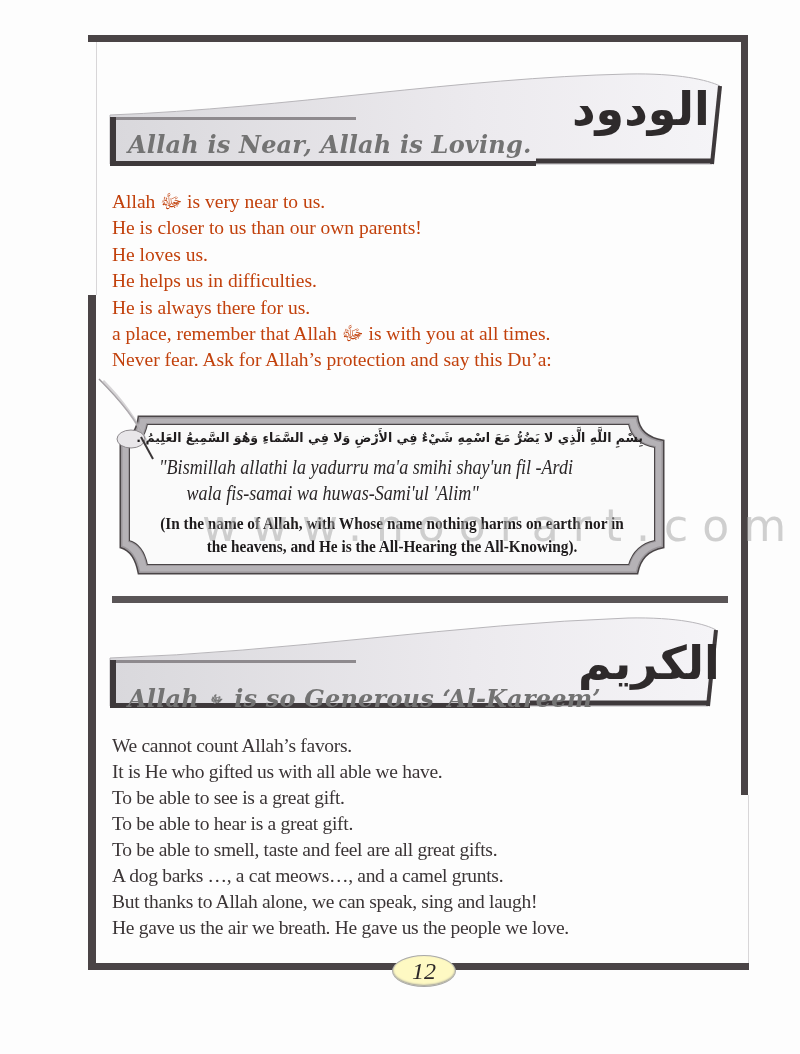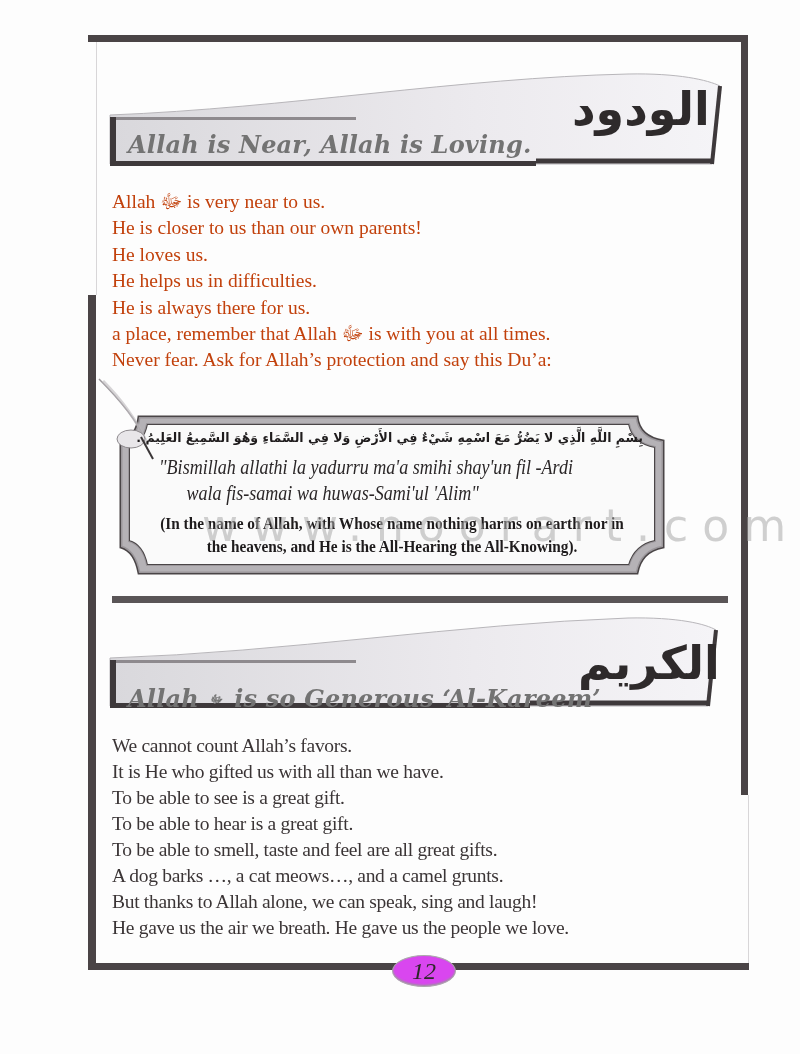--- a/index.html
+++ b/index.html
@@ -59,21 +59,21 @@
 
   .divider { left:112px; top:596px; width:616px; height:7px; background:#5a5557; }
 
   .watermark {
     left:0; top:500px; width:800px; text-align:right; font-family:"DejaVu Sans",sans-serif;
     font-size:44px; letter-spacing:14px; color:rgba(170,170,170,0.55); white-space:nowrap;
   }
 
   .page-num {
     left:392px; top:955px; width:62px; height:30px; border-radius:50%;
-    background:#d946ef; border:1.5px solid #aaa; box-shadow:0 -1px 2px #999 inset;
+    background:#fef9c3; border:1.5px solid #aaa; box-shadow:0 -1px 2px #999 inset;
     text-align:center; font-family:"Liberation Serif",serif; font-style:italic; font-size:24px; line-height:30px; color:#2c2829;
   }
 </style>
 </head>
 <body>
 
 <div class="abs frame-top"></div>
 <div class="abs frame-left-thin"></div>
 <div class="abs frame-left-thick"></div>
 <div class="abs frame-right-thick"></div>
@@ -155,21 +155,21 @@
   <span class="banner-title" style="top:60px;margin-top:12px;">
     <span>Allah</span>
     <span class="honor">ﷻ</span>
     <span>is so Generous ‘Al-Kareem’</span>
   </span>
   <span class="banner-arabic" style="left:470px; top:24px;text-align:center;">الكريم</span>
 </div>
 
 <div class="abs lines2" style="top:733px;">
   <div>We cannot count Allah’s favors.</div>
-  <div>It is He who gifted us with all than we have.</div>
+  <div>It is He who gifted us with all able we have.</div>
   <div>To be able to see is a great gift.</div>
   <div>To be able to hear is a great gift.</div>
   <div>To be able to smell, taste and feel are all great gifts.</div>
   <div>A dog barks …, a cat meows…, and a camel grunts.</div>
   <div>But thanks to Allah alone, we can speak, sing and laugh!</div>
   <div>He gave us the air we breath.  He gave us the people we love.</div>
 </div>
 
 <div class="abs watermark">www.noorart.com</div>
 

